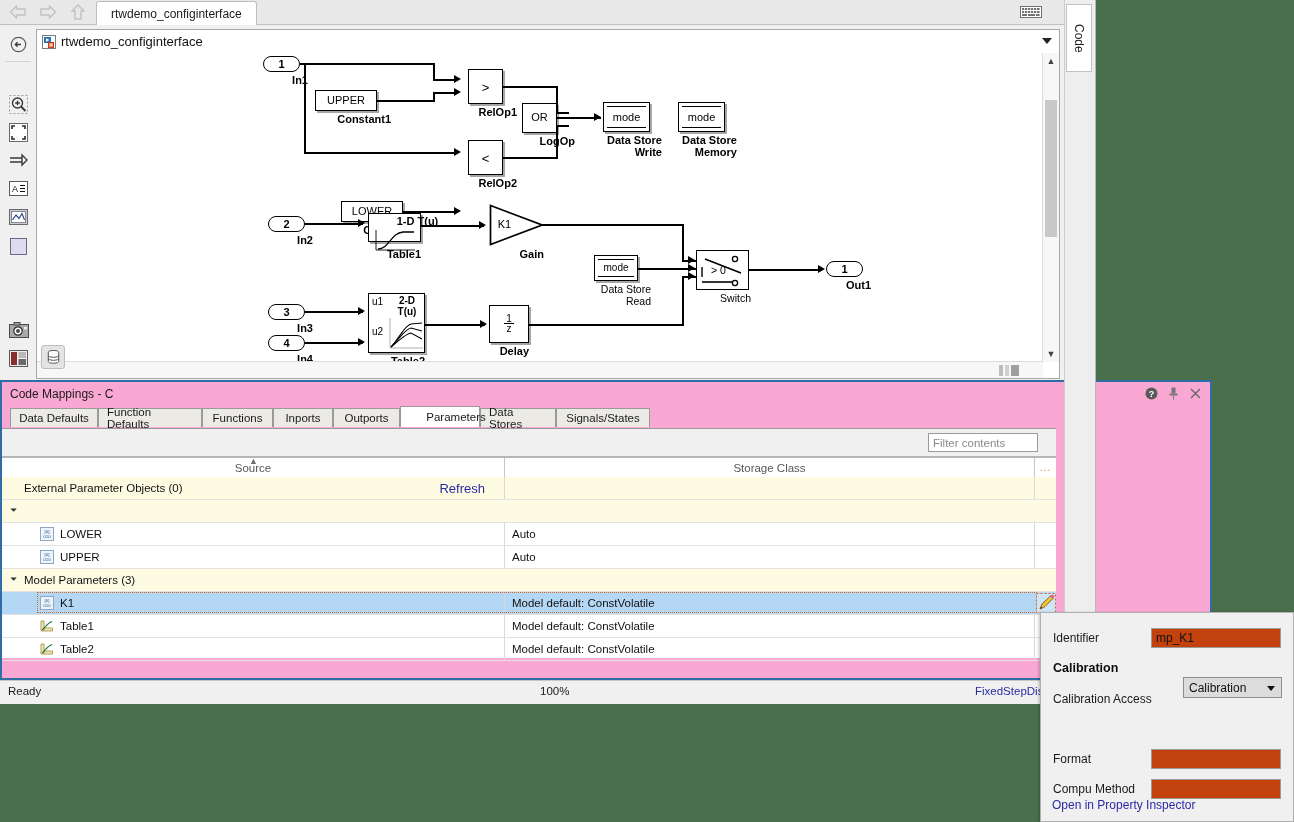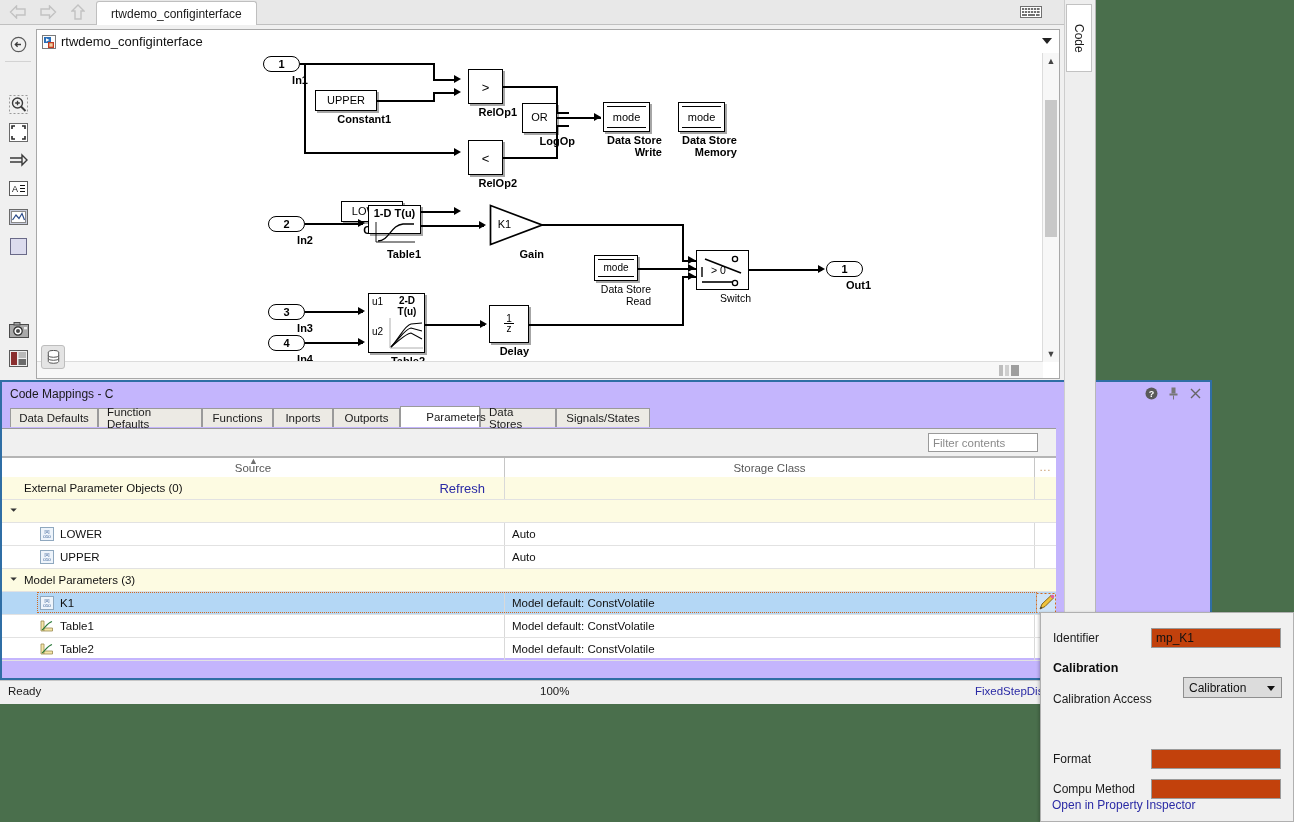--- a/index.html
+++ b/index.html
@@ -55,21 +55,21 @@
   .lbl.thin{font-weight:normal;}
   .port{position:absolute;box-sizing:border-box;border:1.6px solid #000;border-radius:11px;background:#fff;
         display:flex;align-items:center;justify-content:center;font-size:11px;font-weight:bold;}
   .wire{position:absolute;background:#000;}
   .wh{height:1.6px;}
   .wv{width:1.6px;}
   .arrow{position:absolute;width:0;height:0;border-top:4.5px solid transparent;border-bottom:4.5px solid transparent;border-left:7px solid #000;}
   .blktext{position:absolute;width:100%;text-align:center;font-size:11px;color:#000;}
 
   
-  .cmpanel{position:absolute;left:0;top:380px;width:1212px;height:300px;background:#c4b5fd;border:2px solid #2f6ea5;border-top:2px solid #2f6ea5;box-sizing:border-box;}
+  .cmpanel{position:absolute;left:0;top:380px;width:1212px;height:300px;background:#f9a8d4;border:2px solid #2f6ea5;border-top:2px solid #2f6ea5;box-sizing:border-box;}
   .cmtitle{position:absolute;left:8px;top:5px;font-size:12px;color:#1a1a1a;}
   .cmicons{position:absolute;right:8px;top:5px;display:flex;gap:9px;align-items:center;}
   .cmicons .ic{width:13px;height:13px;display:flex;align-items:center;justify-content:center;color:#555;font-size:12px;}
   .tabstrip{position:absolute;left:0;top:26px;width:1054px;height:20px;border-bottom:1px solid #9a9a9a;}
   .tab{position:absolute;top:0;height:19px;box-sizing:border-box;border:1px solid #9a9a9a;border-bottom:none;background:#eceae4;
        display:flex;align-items:center;justify-content:center;font-size:11.5px;color:#1a1a1a;padding:0 8px;}
   .tab.active{background:#fff;height:21px;border-color:#9a9a9a;z-index:3;padding-left:40px;}
   .filterrow{position:absolute;left:0;top:47px;width:1054px;height:27px;background:#f0f0f0;border-bottom:1px solid #b5b5b5;}
   .filterbox{position:absolute;right:18px;top:4px;width:108px;height:17px;background:#fff;border:1px solid #9a9a9a;}
   .filterbox input{width:100%;height:100%;box-sizing:border-box;border:none;outline:none;background:transparent;padding:0 4px;font-size:11.5px;color:#111;font-family:"Liberation Sans",sans-serif;}
@@ -323,21 +323,21 @@
       <div class="lbl" style="left:630px;top:82px;width:70px;">Data Store
 Memory</div>
 
       <div class="port" style="left:231px;top:163px;width:37px;height:16px;">
         <span>2</span>
       </div>
       <div class="lbl" style="left:223px;top:182px;width:53px;">In2</div>
       <div class="wire wh" style="left:268px;top:170px;width:58px;"></div>
       <div class="arrow" style="left:321px;top:166px;"></div>
 
-      <div class="blk shadow" style="left:331px;top:152px;width:53px;height:29px;">
+      <div class="blk shadow" style="left:331px;top:160px;width:53px;height:29px;padding-left:23px;">
         <div class="blktext" style="top:1px;font-weight:bold;">1-D T(u)</div>
         <svg style="position:absolute;left:4px;top:15px;" width="44" height="23" viewBox="0 0 44 23">
           <path d="M3 1 L3 21 L42 21" fill="none" stroke="#000" stroke-width="0.9"></path>
           <path d="M5 20 C16 20, 18 4, 30 3 L41 3" fill="none" stroke="#000" stroke-width="1.3"></path>
         </svg>
       </div>
       <div class="lbl" style="left:331px;top:196px;width:53px;">Table1</div>
 
       <div class="wire wh" style="left:384px;top:172px;width:63px;"></div>
       <div class="arrow" style="left:442px;top:168px;"></div>

